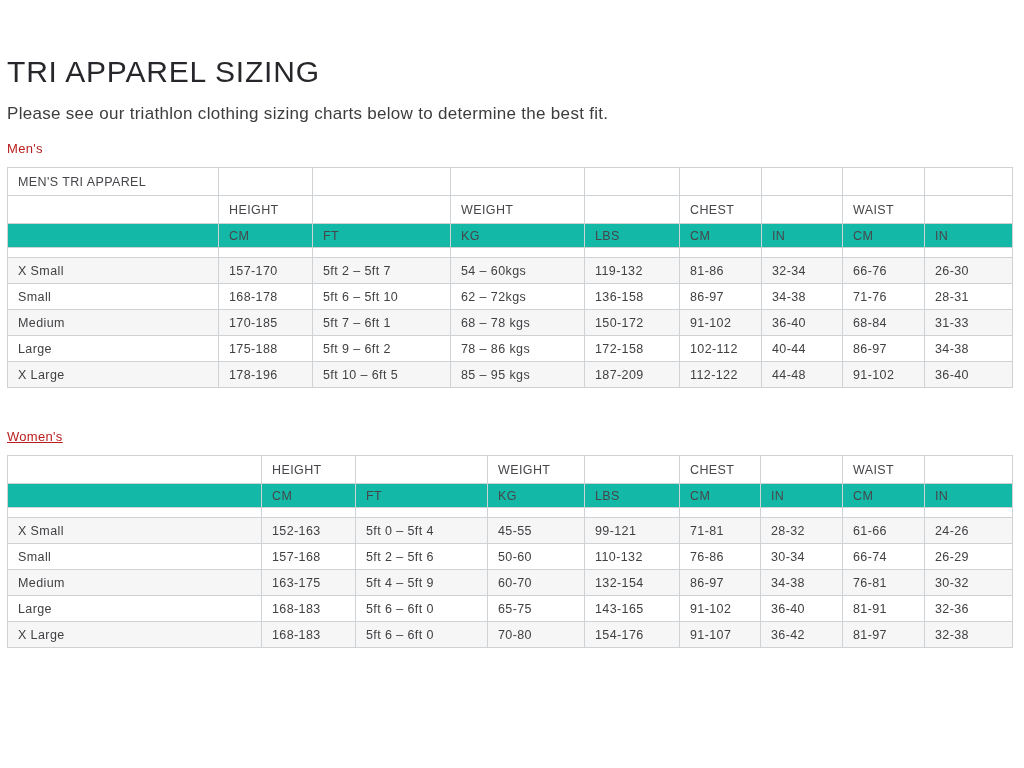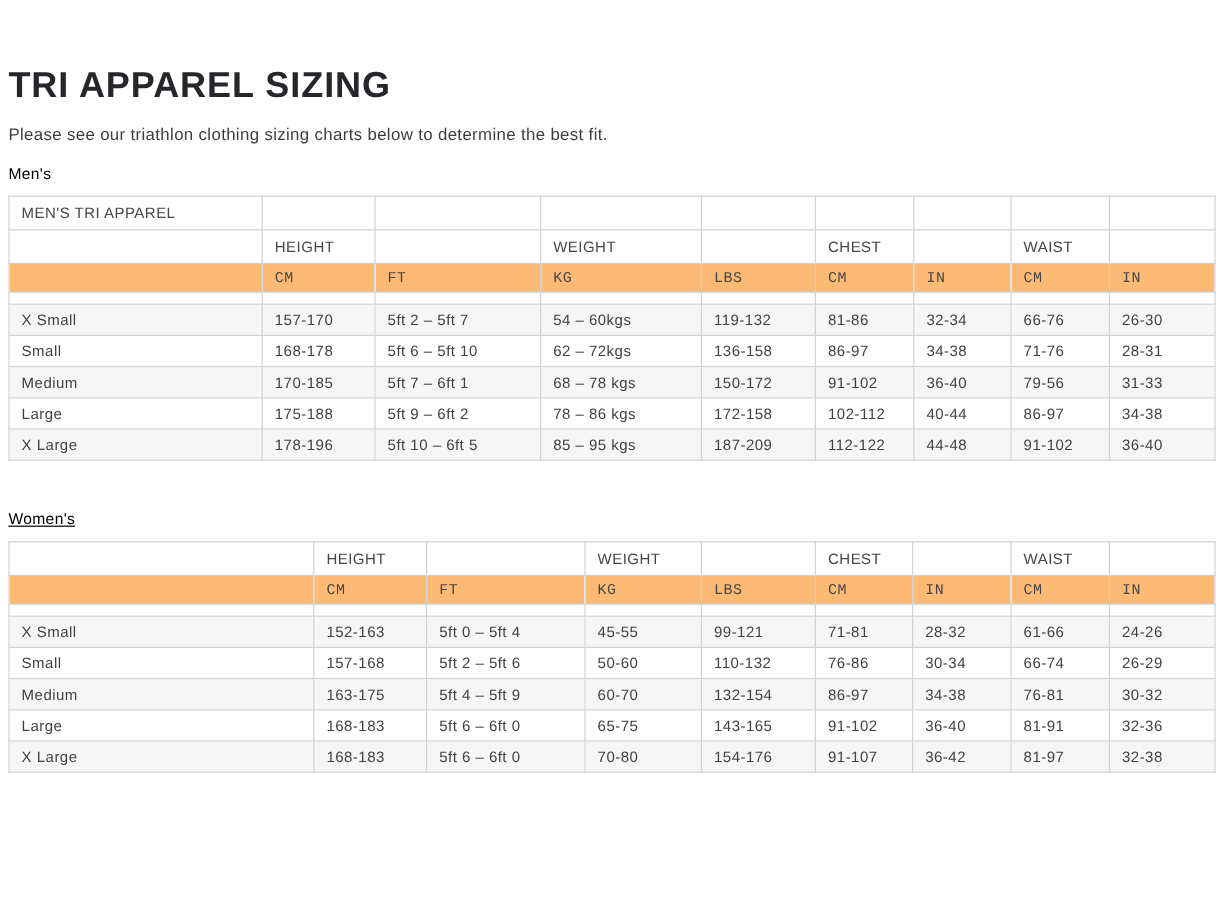--- a/index.html
+++ b/index.html
@@ -10,36 +10,36 @@
     color: #3d3d3f;
   }
   .page {
     width: 1024px;
     height: 768px;
     padding: 57px 7px 0 7px;
     overflow: hidden;
   }
   .page-title {
     font-size: 30px;
-    font-weight: 700;
+    font-weight: 400;
     letter-spacing: 0.8px;
     color: #27272b;
     line-height: 1;
   }
   .page-subtitle {
     margin-top: 17px;
-    font-size: 14px;
+    font-size: 17px;
     letter-spacing: 0.3px;
     color: #3d3d3f;
   }
   .section-label {
     margin-top: 17px;
     font-size: 13px;
     letter-spacing: 0.3px;
-    color: #000000;
+    color: #b91c1c;
   }
   .section-label.womens-gap {
     margin-top: 41px;
     text-decoration: underline;
   }
   table.sizing {
     margin-top: 11px;
     border-collapse: collapse;
     table-layout: fixed;
     width: 1005px;
@@ -51,21 +51,21 @@
     text-align: left;
     vertical-align: middle;
     padding: 4px 10px 3px 10px;
     letter-spacing: 0.4px;
     color: #46464a;
     white-space: nowrap;
     overflow: hidden;
   }
   table.sizing thead tr.title-row td { height: 28px; color: #46464a; }
   table.sizing thead tr.group-row td { height: 28px; margin-top: 48px; }
-  table.sizing thead tr.units-row td { height: 24px; background: #fdba74; font-family: Liberation Mono, monospace; }
+  table.sizing thead tr.units-row td { height: 24px; background: #14b8a6; }
   table.sizing thead tr.spacer-row td { height: 10px; padding: 0; }
   table.sizing tbody td { height: 26px; color: #414144; }
   table.sizing tbody tr:nth-child(odd) { background: #f6f6f7; }
 </style>
 </head>
 <body>
 
 <div class="page">
 
   <h1 class="page-title">TRI APPAREL SIZING</h1>
@@ -155,21 +155,21 @@
           <td>28-31</td>
         </tr>
         <tr>
           <td>Medium</td>
           <td>170-185</td>
           <td>5ft 7 – 6ft 1</td>
           <td>68 – 78 kgs</td>
           <td>150-172</td>
           <td>91-102</td>
           <td>36-40</td>
-          <td>79-56</td>
+          <td>68-84</td>
           <td>31-33</td>
         </tr>
         <tr>
           <td>Large</td>
           <td>175-188</td>
           <td>5ft 9 – 6ft 2</td>
           <td>78 – 86 kgs</td>
           <td>172-158</td>
           <td>102-112</td>
           <td>40-44</td>

